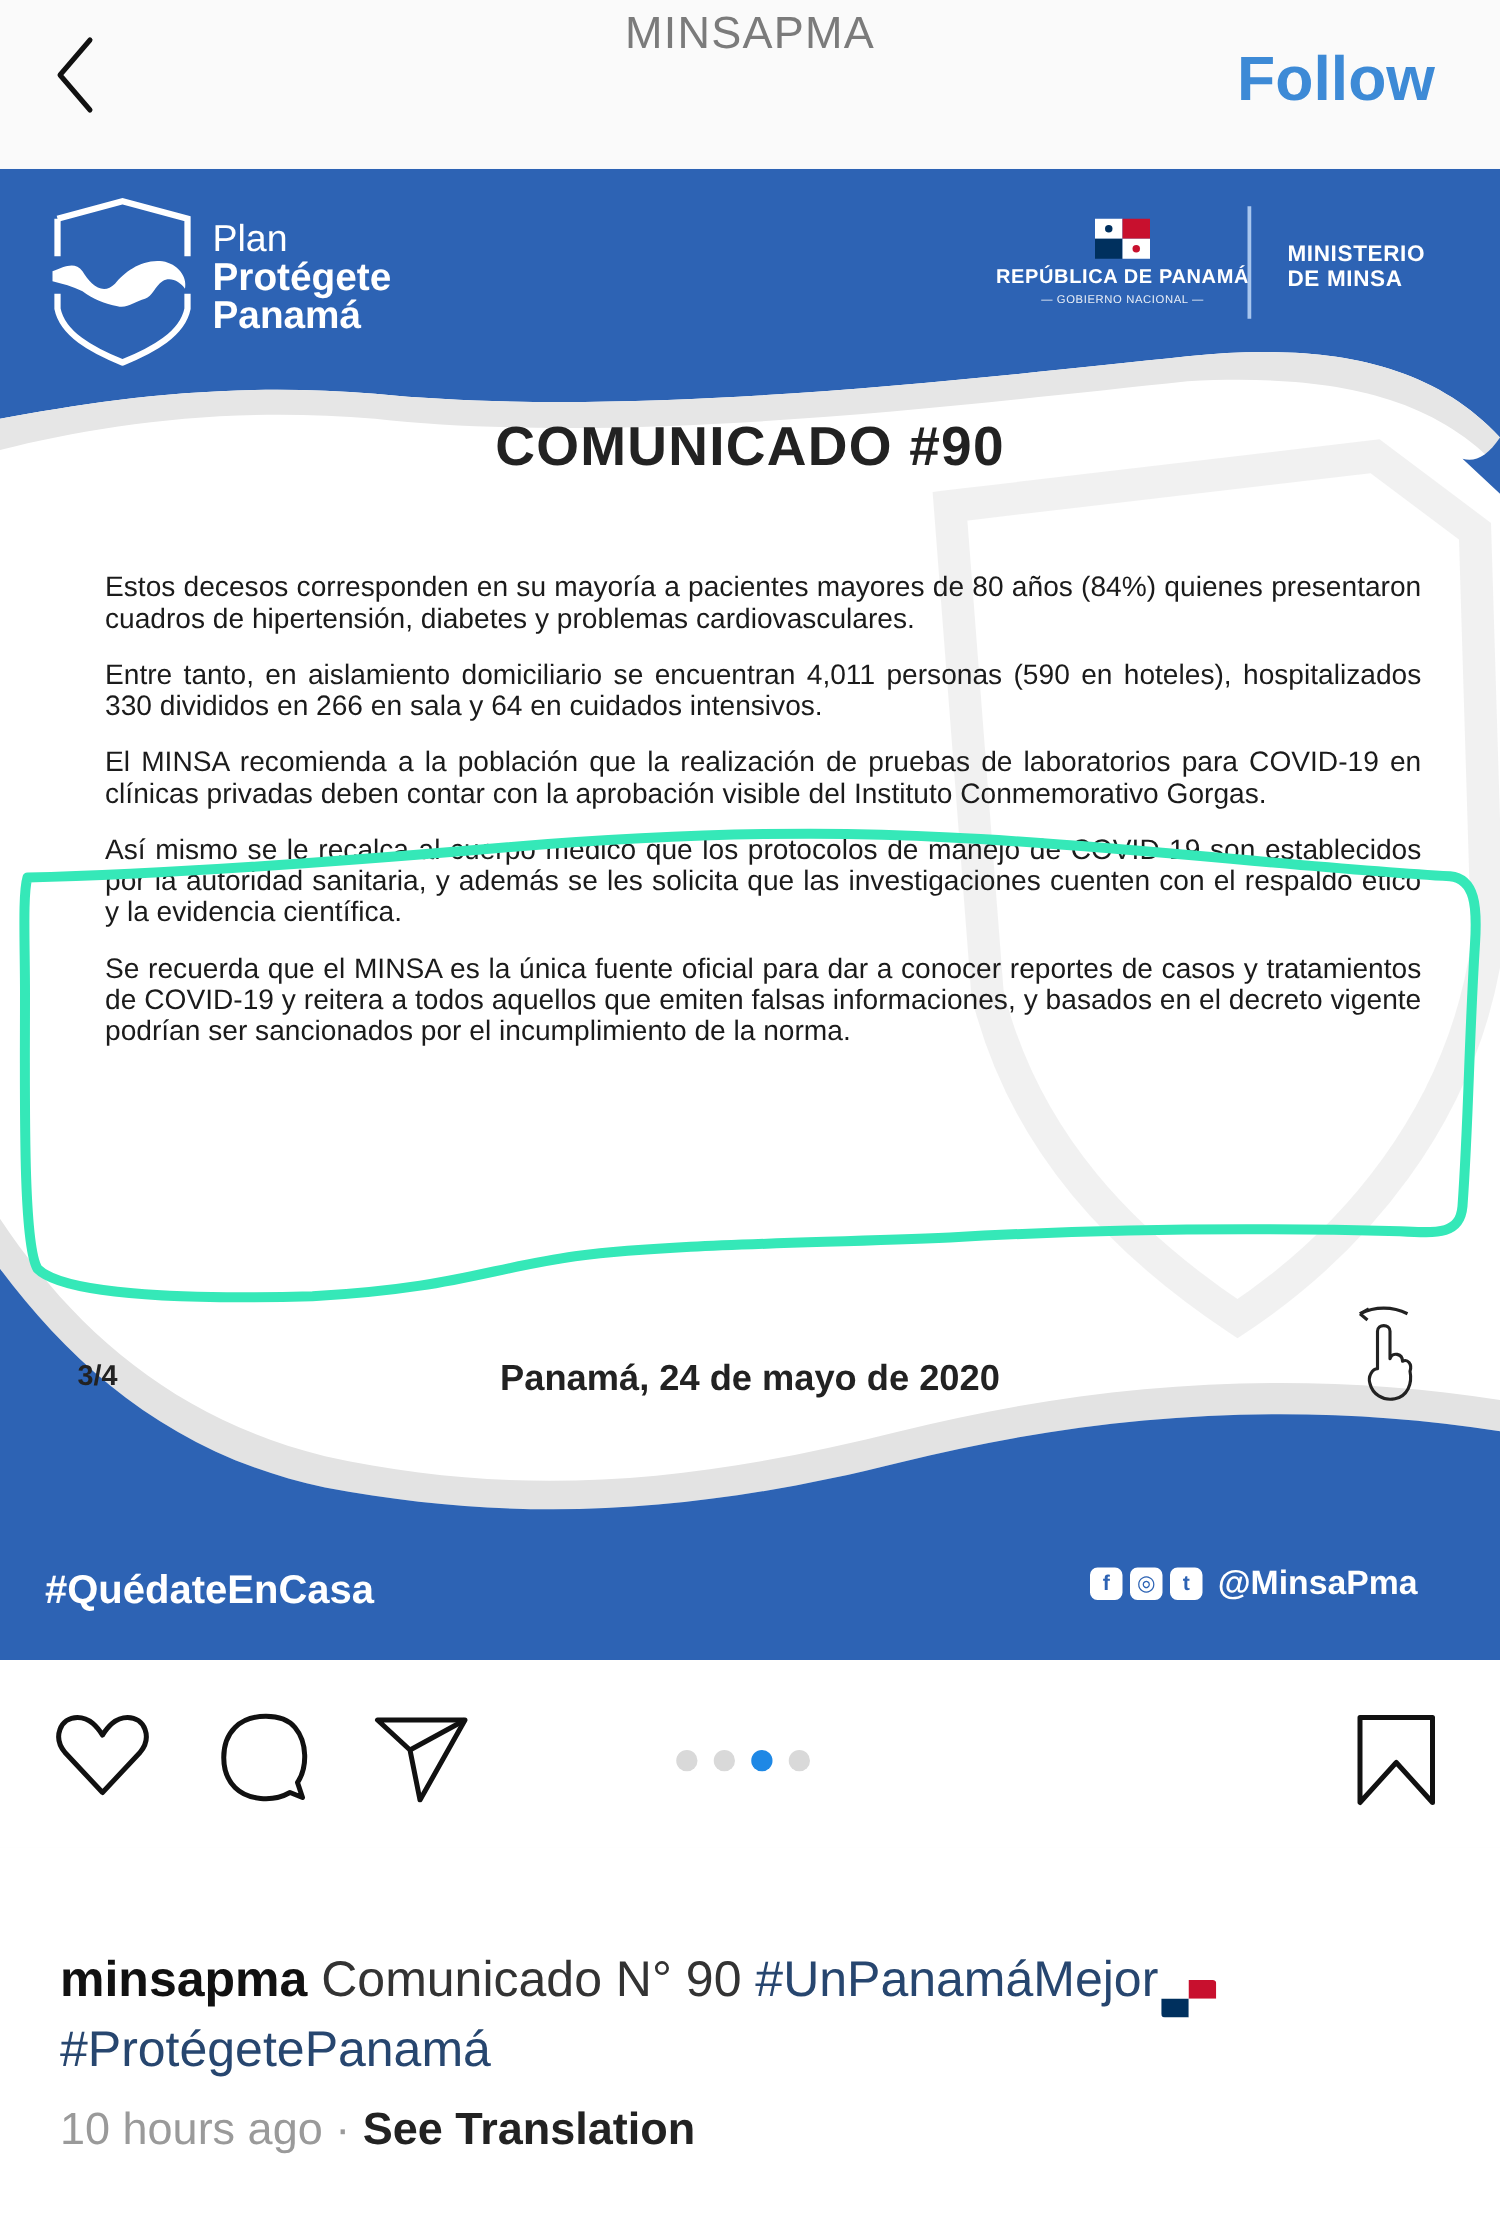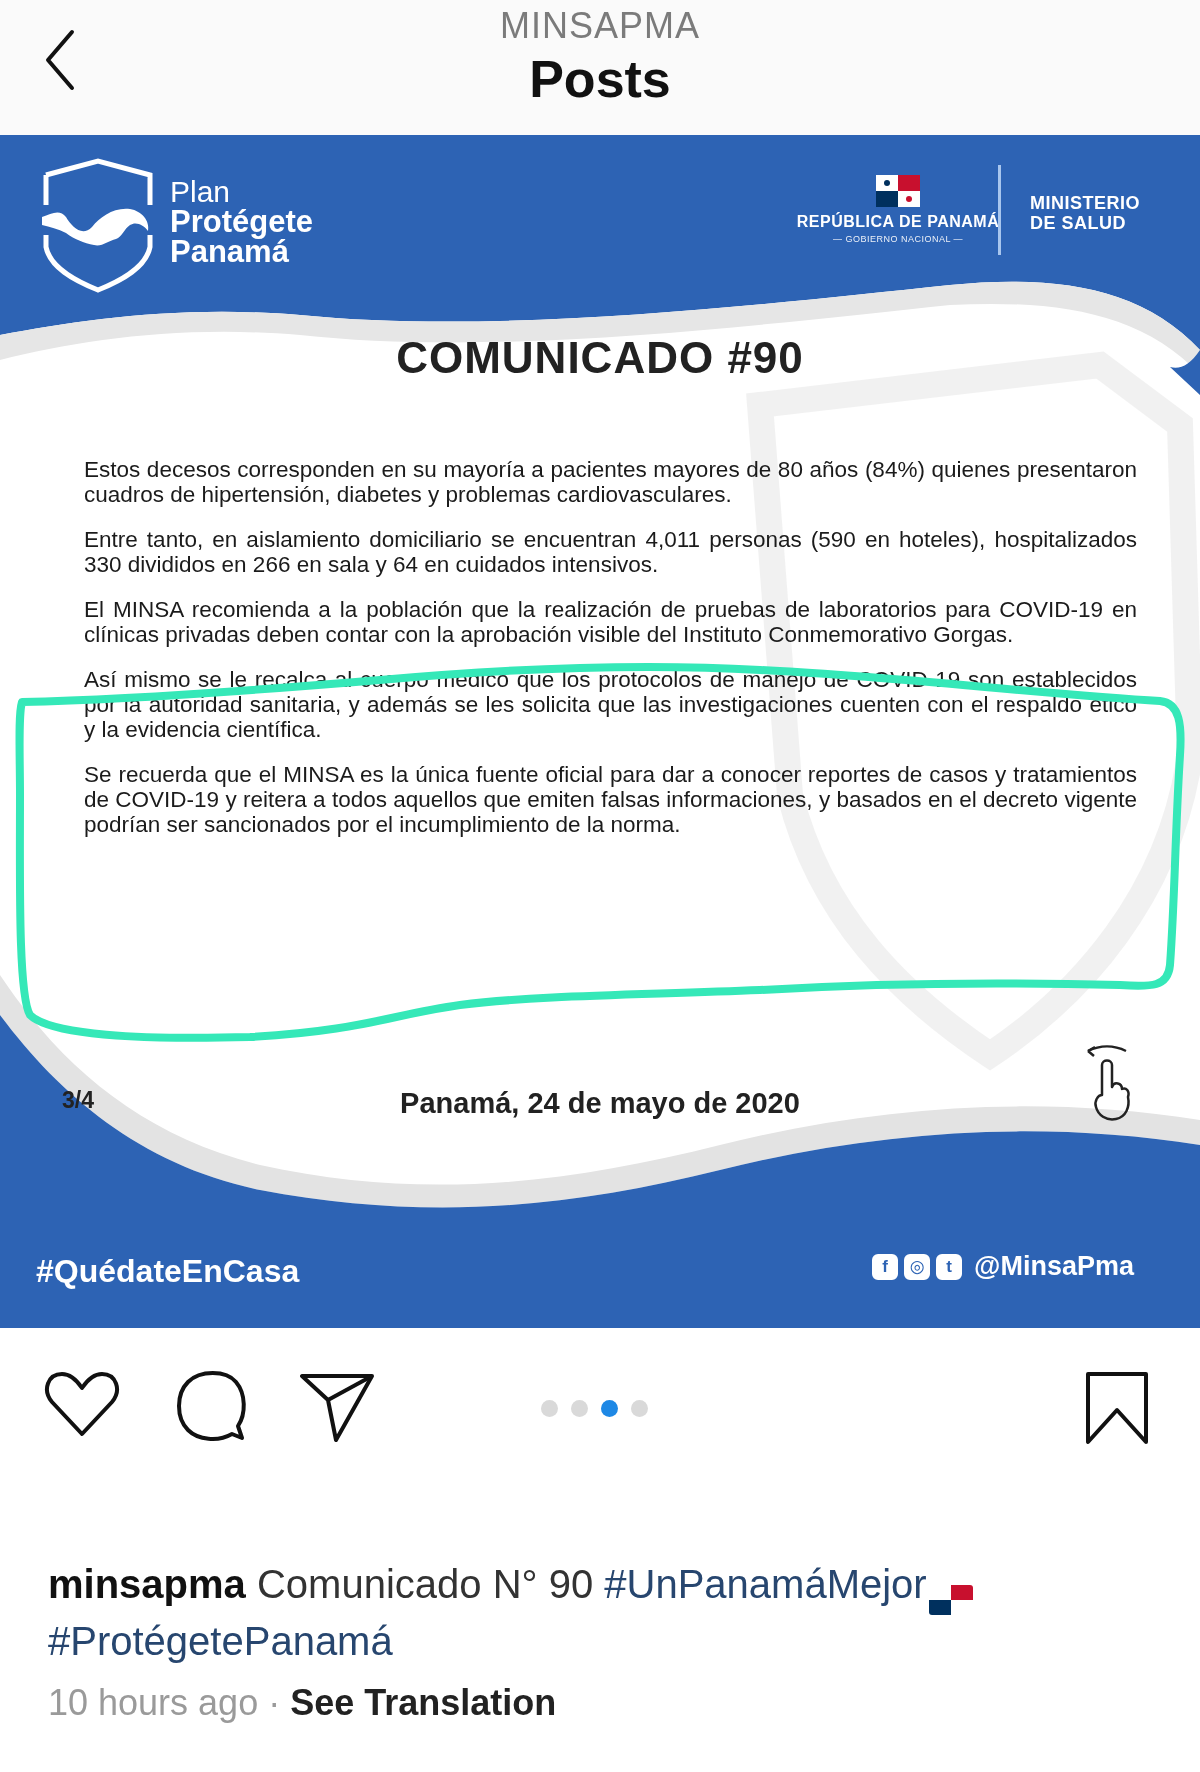--- a/index.html
+++ b/index.html
@@ -78,22 +78,22 @@
 <body>
 
 <div class="topbar">
   <div class="back-btn">
     <svg width="50" height="70" viewBox="0 0 50 70">
       <polyline points="30,6 6,34 30,62" fill="none" stroke="#111" stroke-width="4" stroke-linecap="round" stroke-linejoin="round"></polyline>
     </svg>
   </div>
   <div class="nav-titles">
     <div class="nav-sub">MINSAPMA</div>
-    <div class="nav-title">Posts</div>
-  </div>
+  </div>
+  <div class="follow-btn">Follow</div>
 </div>
 
 <div class="post">
   <svg class="bg" width="1200" height="1193" viewBox="0 0 1200 1193">
 
     <path d="M0,0 H1200 V215 C1140,150 1050,140 950,150 C760,170 500,200 300,180 C180,170 80,185 0,200 Z" fill="#2d63b4"></path>
 
     <path d="M0,200 C80,185 180,170 300,180 C500,200 760,170 950,150 C1050,140 1140,150 1200,215 V240 C1140,175 1050,165 950,170 C760,190 500,222 300,200 C180,190 80,205 0,225 Z" fill="#e6e6e6"></path>
 
     <path d="M1200,215 C1190,230 1180,235 1170,232 L1200,260 Z" fill="#2d63b4"></path>
@@ -123,21 +123,21 @@
         <div class="r"></div>
       <div class="b"></div>
         <div class="w star-r"></div>
     </div>
     <div class="gov-title">REPÚBLICA DE PANAMÁ</div>
     <div class="gov-sub">— GOBIERNO NACIONAL —</div>
   </div>
   <div class="gov-divider"></div>
   <div class="ministry">
     <div>MINISTERIO</div>
-    <div>DE SALUD</div>
+    <div>DE MINSA</div>
   </div>
 
   <div class="doc-title">COMUNICADO #90</div>
 
   <div class="doc-body">
     <p>Estos decesos corresponden en su mayoría a pacientes mayores de 80 años (84%) quienes presentaron cuadros de hipertensión, diabetes y problemas cardiovasculares.</p>
     <p>Entre tanto, en aislamiento domiciliario se encuentran 4,011 personas (590 en hoteles), hospitalizados 330 divididos en 266 en sala y 64 en cuidados intensivos.</p>
     <p>El MINSA recomienda a la población que la realización de pruebas de laboratorios para COVID-19 en clínicas privadas deben contar con la aprobación visible del Instituto Conmemorativo Gorgas.</p>
     <p>Así mismo se le recalca al cuerpo médico que los protocolos de manejo de COVID-19 son establecidos por la autoridad sanitaria, y además se les solicita que las investigaciones cuenten con el respaldo ético y la evidencia científica.</p>
     <p class="tight">Se recuerda que el MINSA es la única fuente oficial para dar a conocer reportes de casos y tratamientos de COVID-19 y reitera a todos aquellos que emiten falsas informaciones, y basados en el decreto vigente podrían ser sancionados por el incumplimiento de la norma.</p>

